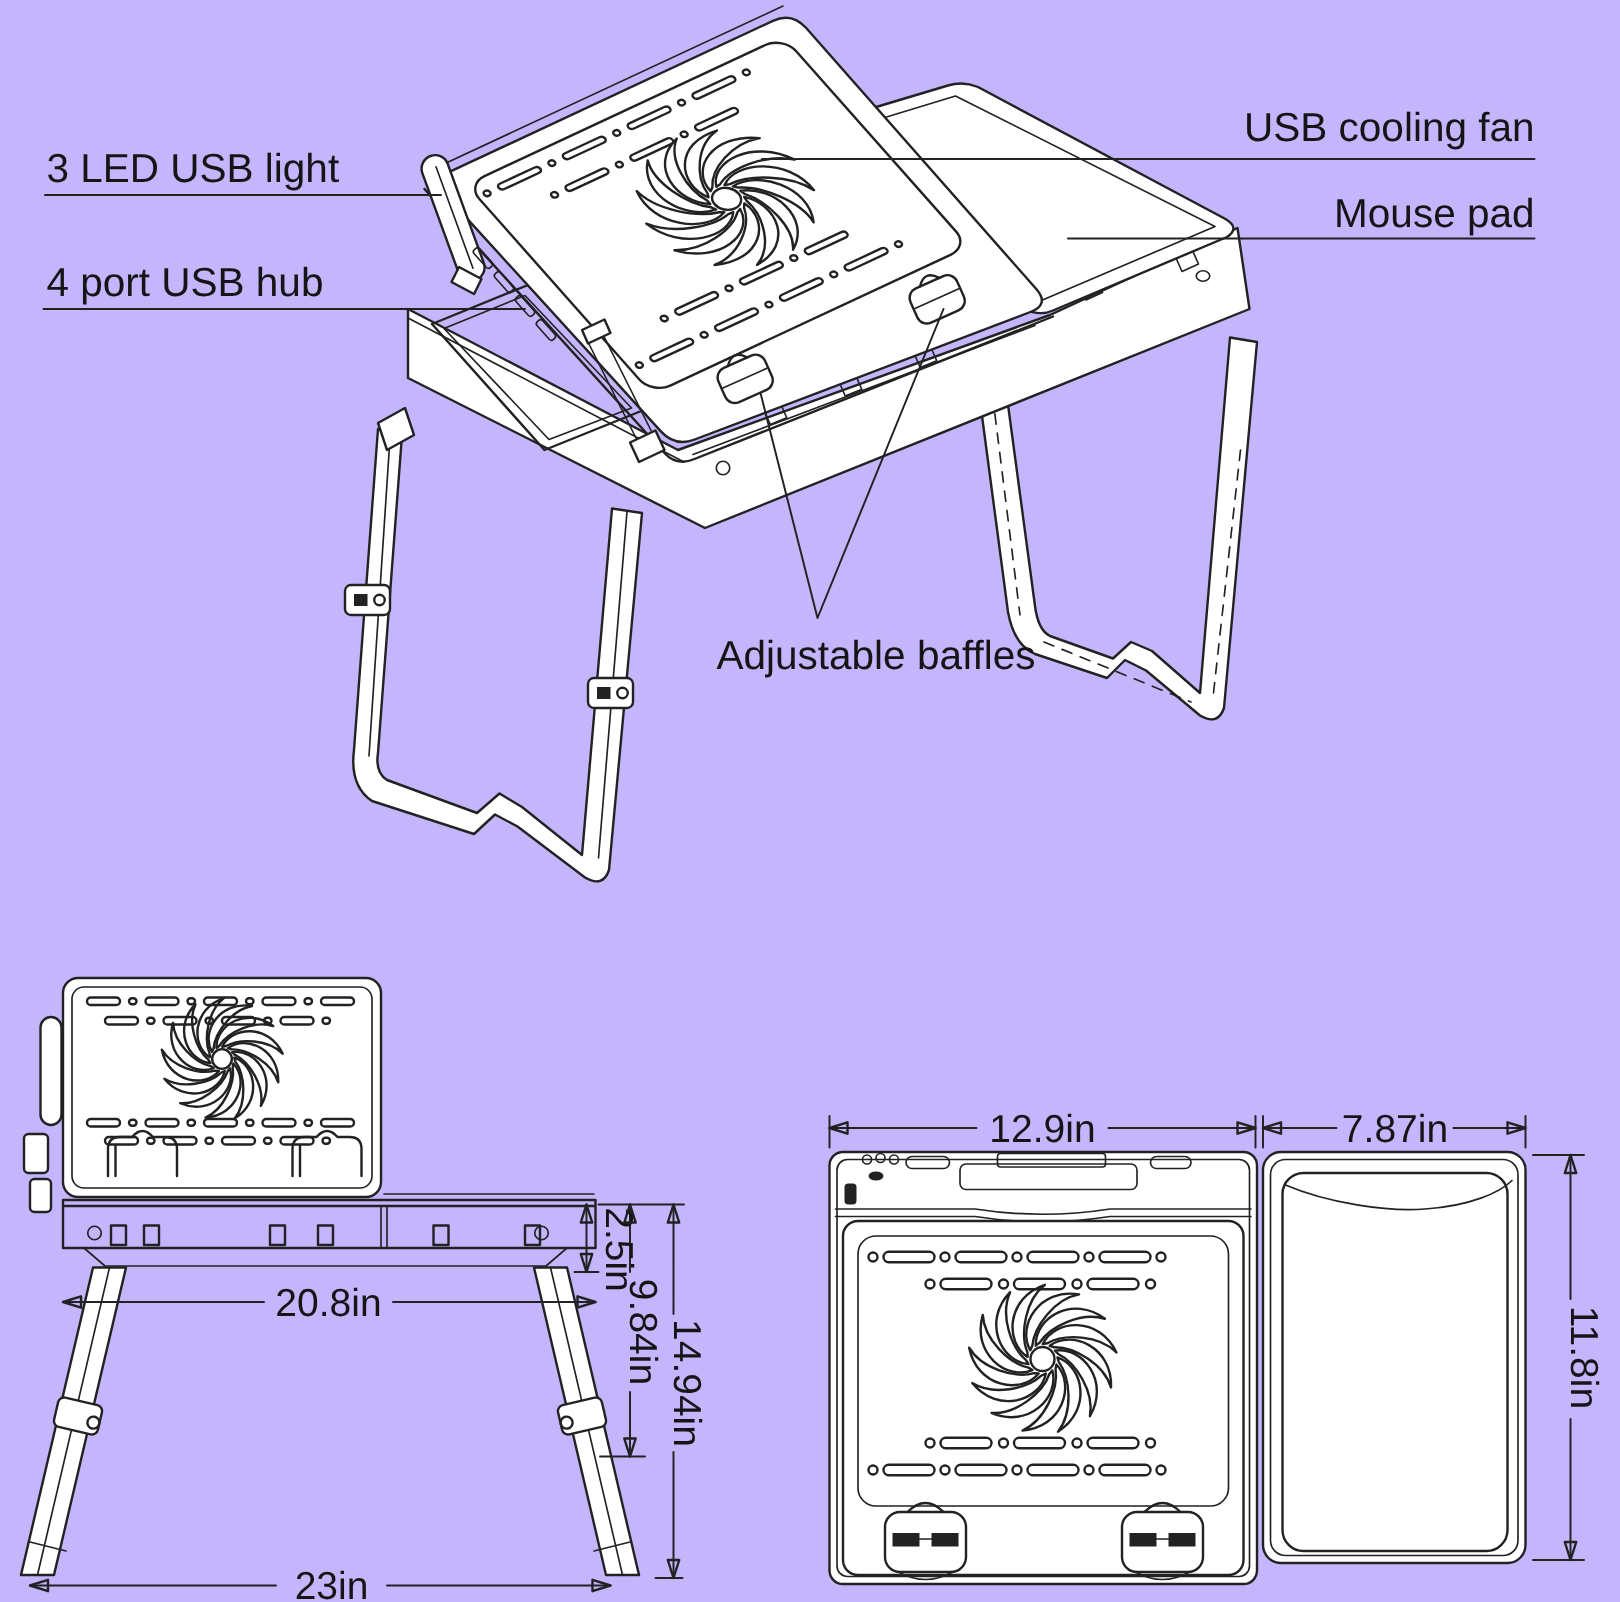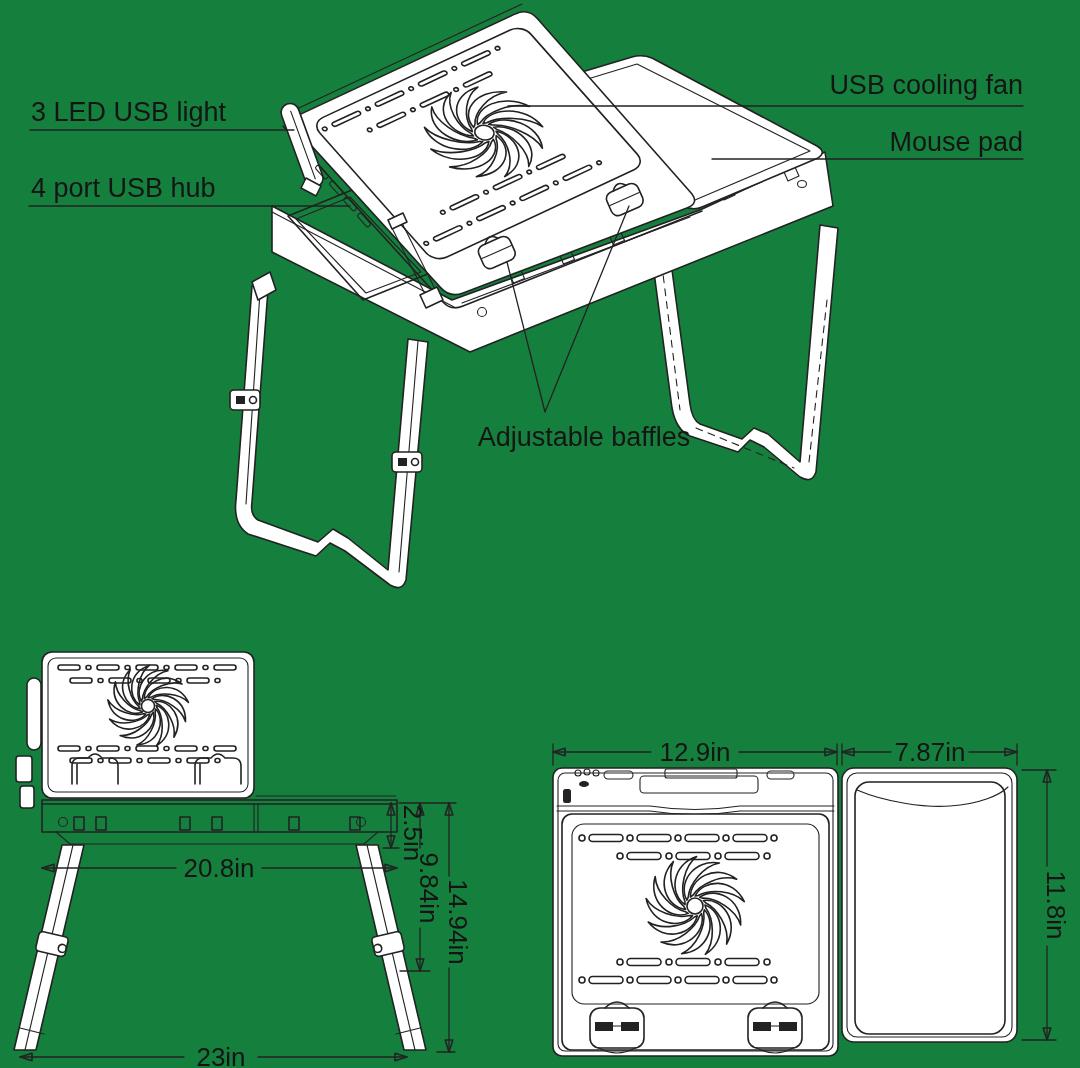--- a/index.html
+++ b/index.html
@@ -1,16 +1,16 @@
 <!DOCTYPE html>
 <html><head>
 <meta charset="utf-8">
 <style>
   html,body{margin:0;padding:0;background:#ffffff;}
-  .canvas{position:relative;width:1080px;height:1068px;background:#15803d;overflow:hidden;}
+  .canvas{position:relative;width:1080px;height:1068px;background:#c4b5fd;overflow:hidden;}
   svg{display:block;}
   svg path,svg rect,svg circle,svg line,svg ellipse,svg polygon{stroke:#222;fill:none;stroke-width:1.6;stroke-linecap:round;stroke-linejoin:round;}
   .fw{fill:#ffffff;}
   .dk{fill:#222;stroke:none;}
   .thin{stroke-width:1.1;}
   .dash{stroke-dasharray:7 6;stroke-width:1.1;}
   .diml{stroke-width:1.3;}
   text{font-family:"Liberation Sans","DejaVu Sans",sans-serif;fill:#151515;stroke:none;}
   .lbl{font-size:27px;}
   .dim{font-size:26px;}

